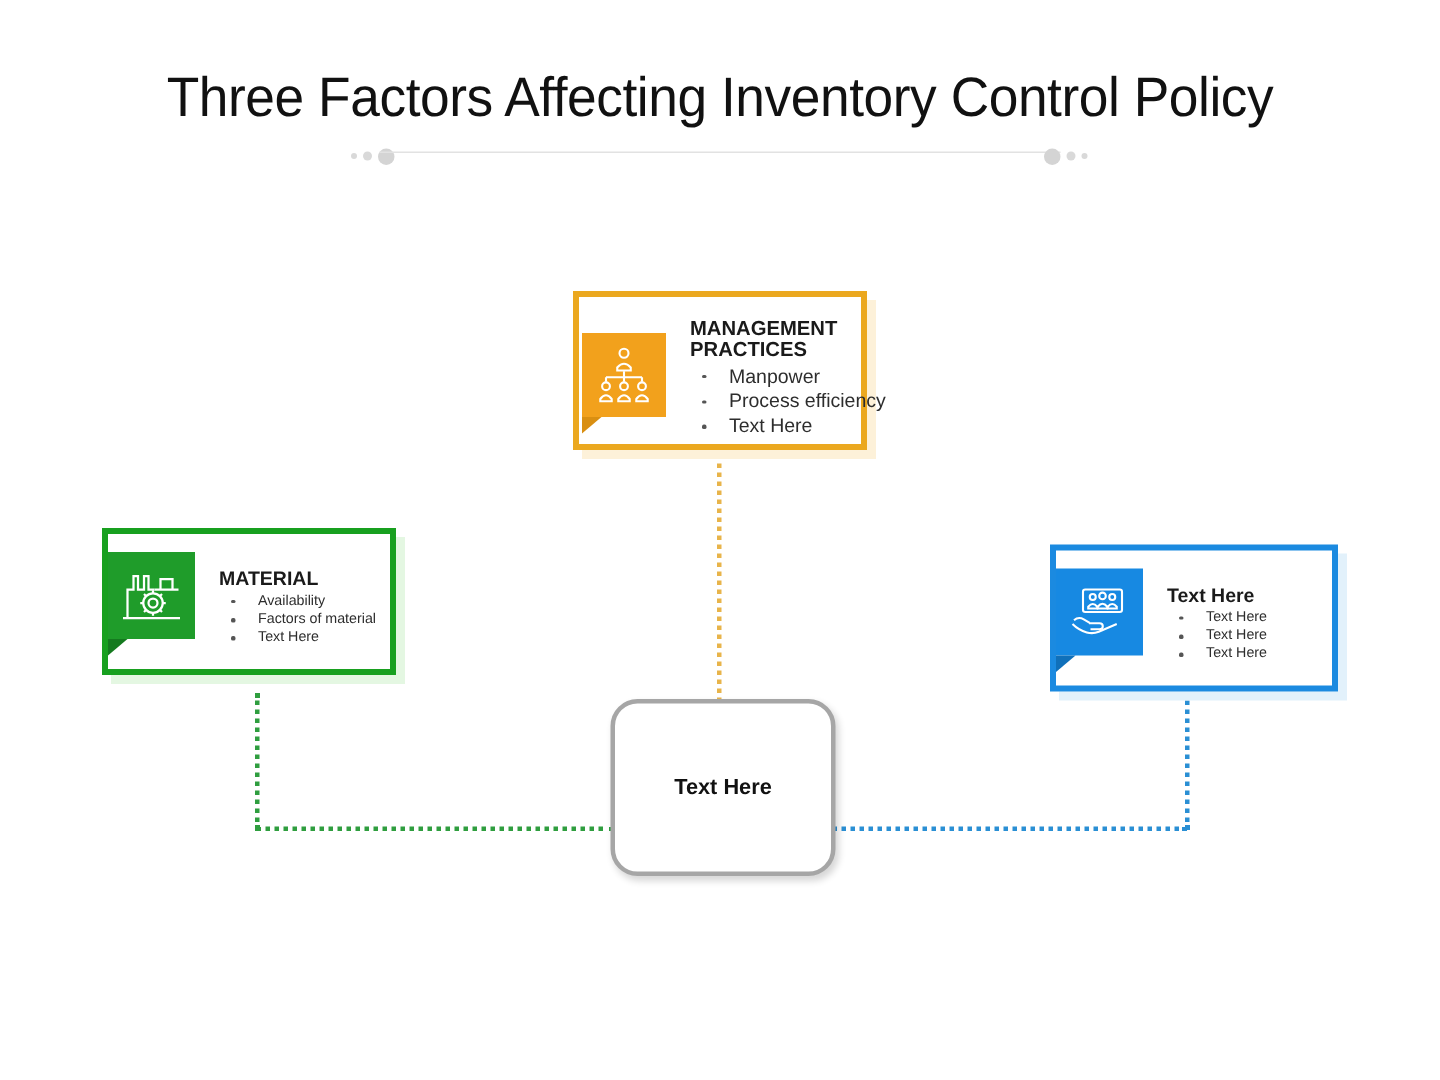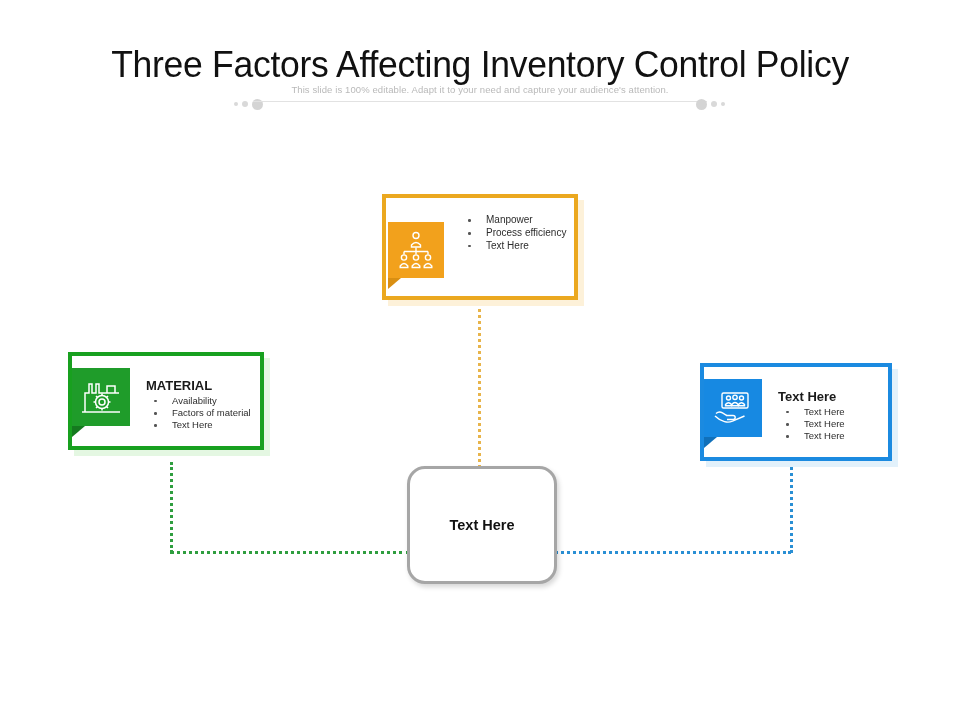--- a/index.html
+++ b/index.html
@@ -76,21 +76,21 @@
     position:absolute;left:0;bottom:-11px;width:0;height:0;
     border-style:solid;border-width:11px 13px 0 0;
   }
   .icon-tile svg{position:absolute;left:50%;top:50%;transform:translate(-50%,-50%);}
 
   
   #card-orange{left:382px;top:194px;width:202px;height:112px;}
   #card-orange .outer{background:#fdf1d9;}
   #card-orange .inner{border:4px solid #eba81f;}
   #card-orange .heading{font-size:13.5px;}
-  #card-orange li{font-size:10px;}
+  #card-orange li{font-size:13px;}
   #card-orange .body{padding-top:14px;}
   #card-orange .icon-tile{left:6px;top:28px;width:56px;height:56px;}
   #card-orange .icon-tile .tile{background:#f2a11c;}
   #card-orange .icon-tile .tail{border-color:#d98f12 transparent transparent transparent;}
 
   
   #card-green{left:68px;top:352px;width:202px;height:104px;}
   #card-green .outer{background:#e4f7e2;}
   #card-green .inner{border:4px solid #18a01f;}
   #card-green .heading{font-size:13px;}
@@ -119,21 +119,20 @@
     display:flex;align-items:center;justify-content:center;
   }
   #center-node .label{font-size:14.5px;font-weight:bold;color:#111;}
 </style>
 </head>
 <body>
 
 <div class="slide">
 
   <div class="title">Three Factors Affecting Inventory Control Policy</div>
-  <div class="subtitle">This slide is 100% editable. Adapt it to your need and capture your audience's attention.</div>
 
   <div class="deco deco-left">
     <span class="dot d-sm"></span>
     <span class="dot d-md"></span>
     <span class="dot d-lg"></span>
   </div>
   <div class="rule"></div>
   <div class="deco deco-right">
     <span class="dot d-lg"></span>
     <span class="dot d-md"></span>
@@ -143,20 +142,21 @@
   <div class="conn v-dot" id="conn-orange-v"></div>
   <div class="conn v-dot" id="conn-green-v"></div>
   <div class="conn h-dot" id="conn-green-h"></div>
   <div class="conn v-dot" id="conn-blue-v"></div>
   <div class="conn h-dot" id="conn-blue-h"></div>
 
   <div class="card" id="card-orange">
     <div class="outer"></div>
     <div class="inner">
       <div class="body">
+        <div class="heading">MANAGEMENT PRACTICES</div>
         <ul>
           <li>Manpower</li>
           <li>Process efficiency</li>
           <li>Text Here</li>
         </ul>
       </div>
     </div>
     <div class="icon-tile">
       <div class="tile"></div>
       <div class="tail"></div>

